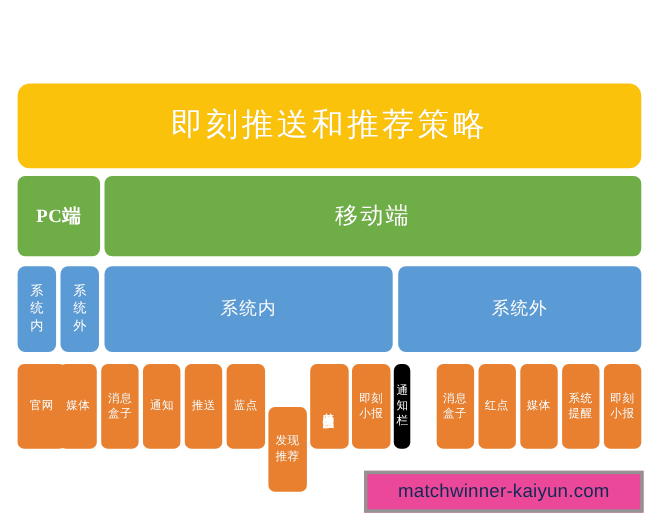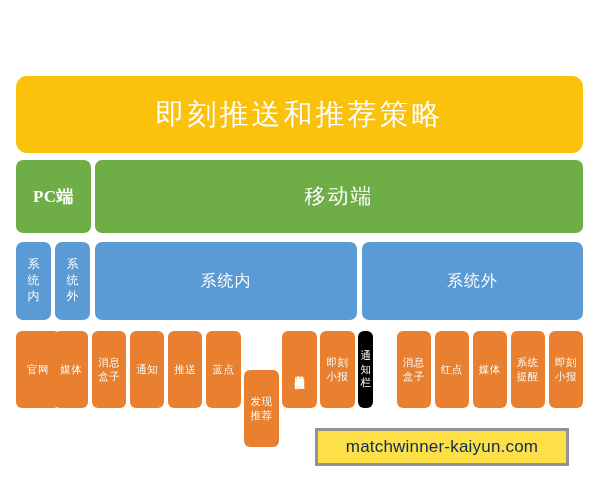--- a/index.html
+++ b/index.html
@@ -183,15 +183,15 @@
   <div class="node lvl4" style="left: 472.64px; width: 34.25px; background: rgb(232, 128, 47);">
       <span class="wrap">媒体</span>
     </div>
   <div class="node lvl4" style="left: 510.69px; width: 34.25px; background: rgb(232, 128, 47);">
       <span class="wrap">系统提醒</span>
     </div>
   <div class="node lvl4" style="left: 548.75px; width: 34.25px; background: rgb(232, 128, 47);">
       <span class="wrap">即刻小报</span>
     </div>
 
-  <div class="watermark" style="background: #fde047; border-color: rgb(147, 147, 147); color: rgb(15, 42, 85);">matchwinner-kaiyun.com</div>
+  <div class="watermark" style="background: #ec4899; border-color: rgb(147, 147, 147); color: rgb(15, 42, 85); margin-left: 16px;">matchwinner-kaiyun.com</div>
 
 </div>
 
 </body></html>

